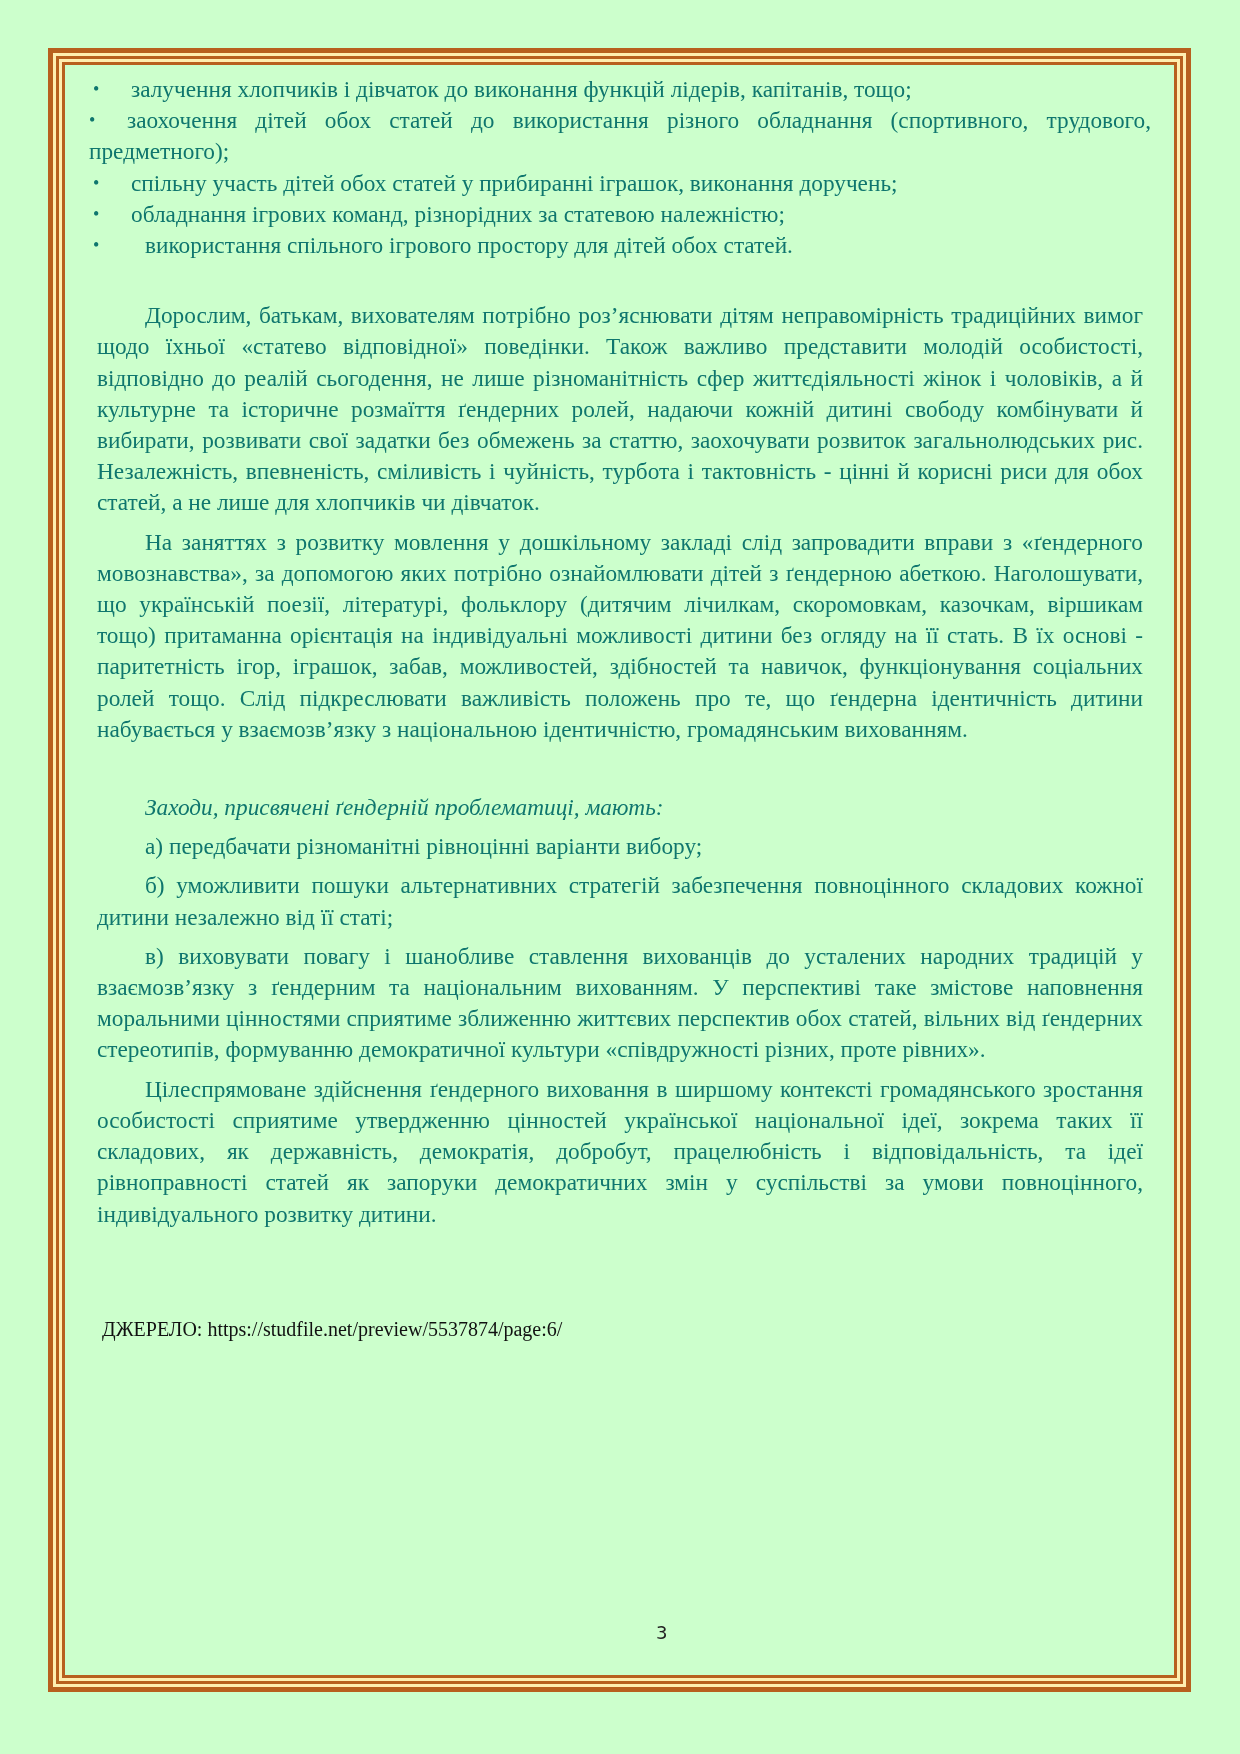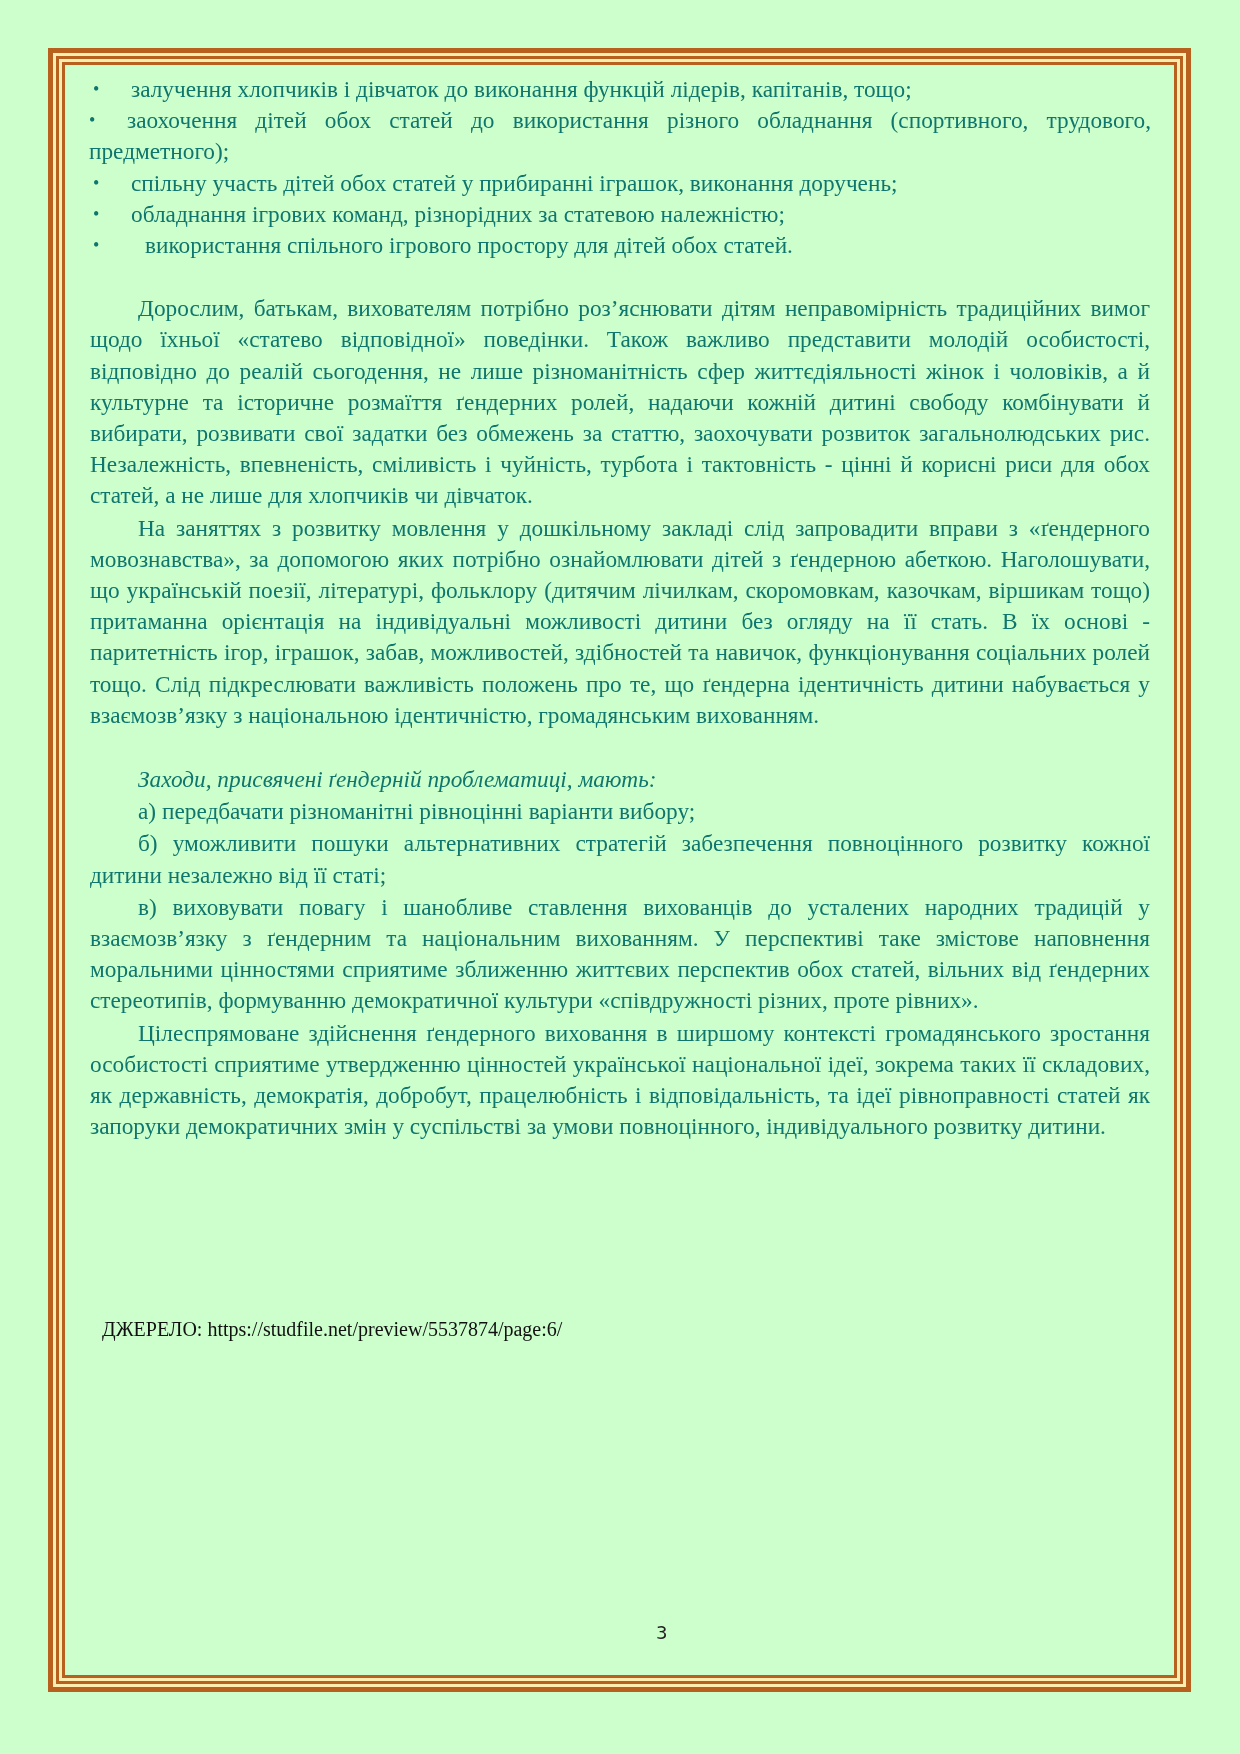--- a/index.html
+++ b/index.html
@@ -60,21 +60,21 @@
       position: absolute;
       left: 89px;
       top: 74px;
       width: 1062px;
       font-family: "Liberation Serif", "DejaVu Serif", serif;
       font-size: 23.3px;
       line-height: 31.2px;
       color: #0f766e;
     }
     .content p {
-      margin: 1px;
+      margin: 8px;
       text-align: justify;
       text-align-last: left;
     }
     .bullet-list {
       margin: 0;
       padding: 0;
       list-style: none;
     }
     .bullet-list li {
       position: relative;
@@ -160,20 +160,20 @@
 
   <div class="gap"></div>
 
   <p class="indent">Дорослим, батькам, вихователям потрібно роз’яснювати дітям неправомірність традиційних вимог щодо їхньої «статево відповідної» поведінки. Також важливо представити молодій особистості, відповідно до реалій сьогодення, не лише різноманітність сфер життєдіяльності жінок і чоловіків, а й культурне та історичне розмаїття ґендерних ролей, надаючи кожній дитині свободу комбінувати й вибирати, розвивати свої задатки без обмежень за статтю, заохочувати розвиток загальнолюдських рис. Незалежність, впевненість, сміливість і чуйність, турбота і тактовність - цінні й корисні риси для обох статей, а не лише для хлопчиків чи дівчаток.</p>
   <p class="indent">На заняттях з розвитку мовлення у дошкільному закладі слід запровадити вправи з «ґендерного мовознавства», за допомогою яких потрібно ознайомлювати дітей з ґендерною абеткою. Наголошувати, що українській поезії, літературі, фольклору (дитячим лічилкам, скоромовкам, казочкам, віршикам тощо) притаманна орієнтація на індивідуальні можливості дитини без огляду на її стать. В їх основі - паритетність ігор, іграшок, забав, можливостей, здібностей та навичок, функціонування соціальних ролей тощо. Слід підкреслювати важливість положень про те, що ґендерна ідентичність дитини набувається у взаємозв’язку з національною ідентичністю, громадянським вихованням.</p>
 
   <div class="gap"></div>
 
   <p class="indent italic">Заходи, присвячені ґендерній проблематиці, мають:</p>
   <p class="indent">а) передбачати різноманітні рівноцінні варіанти вибору;</p>
-  <p class="indent">б) уможливити пошуки альтернативних стратегій забезпечення повноцінного розвитку кожної дитини незалежно від її статі;</p>
+  <p class="indent">б) уможливити пошуки альтернативних стратегій забезпечення повноцінного складових кожної дитини незалежно від її статі;</p>
   <p class="indent">в) виховувати повагу і шанобливе ставлення вихованців до усталених народних традицій у взаємозв’язку з ґендерним та національним вихованням. У перспективі таке змістове наповнення моральними цінностями сприятиме зближенню життєвих перспектив обох статей, вільних від ґендерних стереотипів, формуванню демократичної культури «співдружності різних, проте рівних».</p>
   <p class="indent">Цілеспрямоване здійснення ґендерного виховання в ширшому контексті громадянського зростання особистості сприятиме утвердженню цінностей української національної ідеї, зокрема таких її складових, як державність, демократія, добробут, працелюбність і відповідальність, та ідеї рівноправності статей як запоруки демократичних змін у суспільстві за умови повноцінного, індивідуального розвитку дитини.</p>
 </div>
 
 <div class="source">ДЖЕРЕЛО: https://studfile.net/preview/5537874/page:6/</div>
 
 <div class="page-number">3</div>
 
 </body></html>

